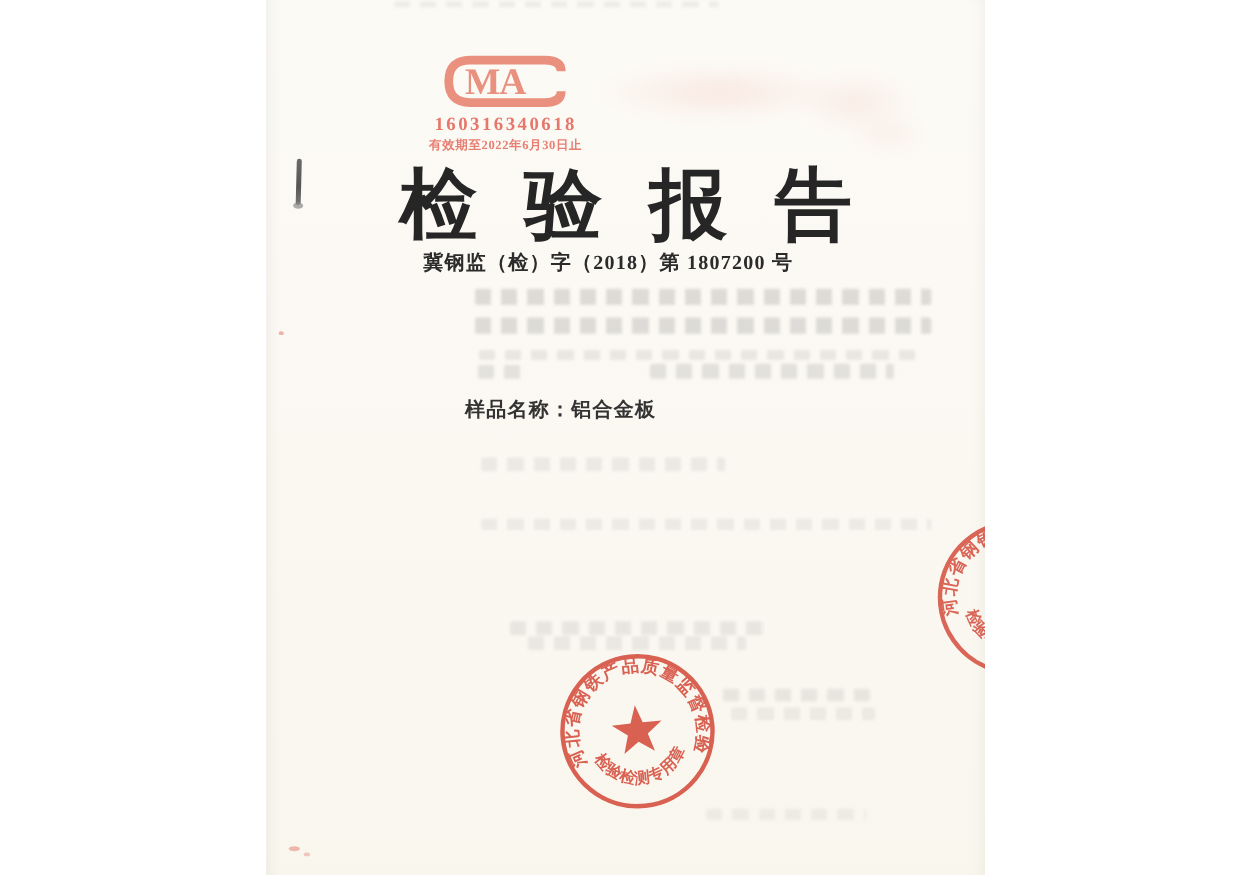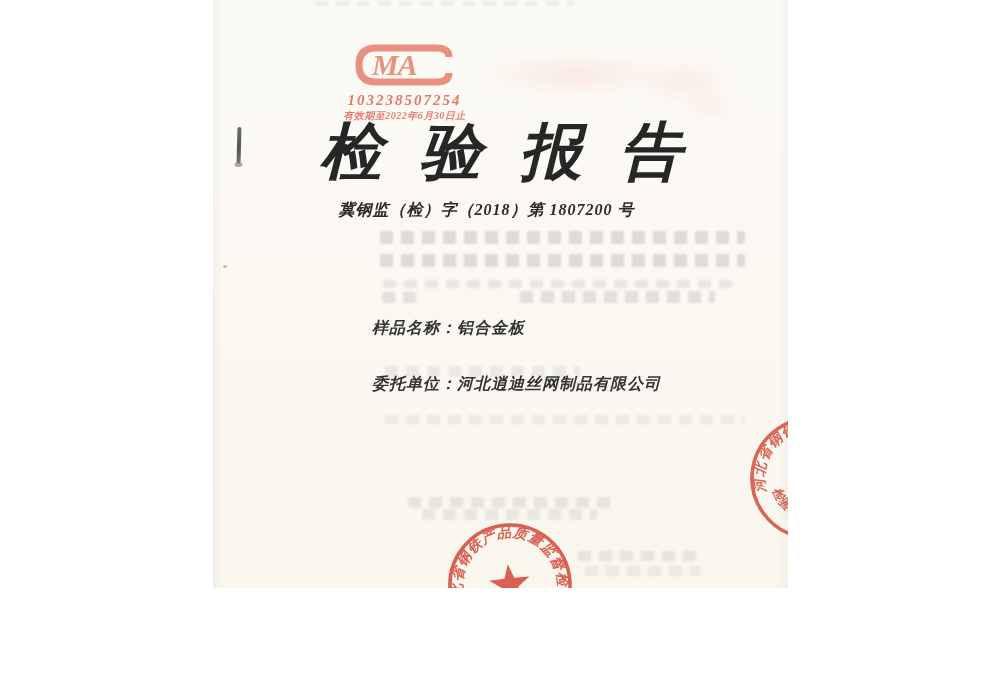--- a/index.html
+++ b/index.html
@@ -3,40 +3,39 @@
 <meta charset="utf-8">
 <style>
   html,body{margin:0;padding:0;}
   body{
     width:1000px;height:700px;position:relative;overflow:hidden;
     background:#ffffff;
     font-family:"Liberation Serif","DejaVu Serif",serif;
   }
   
   .page{
-    position:absolute;left:213px;top:0;width:575px;height:588px;
+    position:absolute;left:213px;top:0;width:575px;height:700px;
     background:linear-gradient(180deg,#fcfaf5 0%,#fbf8f2 55%,#f9f6ee 100%);
     box-shadow:inset 10px 0 14px -10px rgba(0,0,0,.07), inset -10px 0 14px -10px rgba(0,0,0,.06);
     overflow:hidden;
-    font-style:italic;
   }
   .abs{position:absolute;}
   
   .cma-group{left:124px;top:40px;width:135px;text-align:center;z-index:3;}
   .cma-logo{display:block;margin:0 auto;opacity:.88;}
   .cma-number{
     margin-top:2px;font-size:15px;font-weight:bold;letter-spacing:2px;
     color:#e4695c;white-space:nowrap;opacity:.9;
   }
   .cma-validity{
     margin-top:0;font-size:10px;font-weight:bold;letter-spacing:.5px;
     color:#e4695c;white-space:nowrap;opacity:.85;text-align:center;
   }
   
-  .title-row{left:0;right:0;top:110px;text-align:center;z-index:3;}
+  .title-row{left:0;right:0;top:122px;text-align:center;z-index:3;}
   .title-text{
     font-size:62px;font-weight:600;color:#262626;letter-spacing:38px;
     margin-right:-38px;white-space:nowrap;
     font-family:"Liberation Serif","DejaVu Serif",serif;
   }
   .report-no-row{left:0;right:0;top:200px;text-align:center;z-index:3;transform:translateX(-14px);}
   .report-no{
     font-size:16px;font-weight:bold;color:#2b2b2b;letter-spacing:1px;white-space:nowrap;
   }
   
@@ -76,21 +75,21 @@
 </head>
 <body>
 
 <div class="page">
 
   <div class="abs cma-group">
     <svg class="cma-logo" width="110" height="50" viewBox="0 0 110 50">
       <path d="M 99,17 Q 99,8 86,8 L 26,8 Q 9,8 9,25 Q 9,42 26,42 L 86,42 Q 99,42 99,33" fill="none" stroke-width="7" stroke-linecap="butt" stroke="#e8826f"></path>
       <text x="22" y="35" font-size="30" font-weight="bold" letter-spacing="-1" font-family="Liberation Serif, DejaVu Serif, serif" fill="#e8826f">MA</text>
     </svg>
-    <div class="cma-number">103238507254</div>
+    <div class="cma-number">160316340618</div>
     <div class="cma-validity">有效期至2022年6月30日止</div>
   </div>
 
   <div class="abs smudge" style="left:262px;top:52px;width:200px;height:44px;opacity:.16;"></div>
   <div class="abs smudge" style="left:424px;top:58px;width:95px;height:48px;opacity:.13;"></div>
   <div class="abs smudge" style="left:468px;top:92px;width:60px;height:30px;opacity:.1;"></div>
 
   <div class="abs artifact-bar"></div>
 
   <div class="abs title-row">
@@ -110,23 +109,20 @@
   <div class="abs ghost" style="left:172px;top:366px;width:195px;height:11px;opacity:.26;"></div>
   <div class="abs ghost" style="left:172px;top:415px;width:360px;height:9px;opacity:.24;"></div>
   <div class="abs ghost" style="left:195px;top:497px;width:205px;height:11px;opacity:.3;"></div>
   <div class="abs ghost" style="left:209px;top:509px;width:175px;height:11px;opacity:.27;"></div>
   <div class="abs ghost" style="left:365px;top:551px;width:118px;height:10px;opacity:.3;"></div>
   <div class="abs ghost" style="left:372px;top:566px;width:115px;height:10px;opacity:.24;"></div>
   <div class="abs ghost" style="left:352px;top:647px;width:128px;height:9px;opacity:.2;"></div>
 
   <div class="abs field" style="top:318px;">
     <span>样品名称：</span><span>铝合金板</span>
-  </div>
-  <div class="abs field" style="top:374px;">
-    <span>委托单位：</span><span>河北逍迪丝网制品有限公司</span>
   </div>
 
   <svg class="abs seal-main" width="140" height="140" viewBox="0 0 140 140">
     <defs>
       <path id="seal1-ring" d="M 28,93.3 A 48,48 0 1 1 112,93.3" fill="none"></path>
       <path id="seal1-bot" d="M 34,89 A 40,40 0 0 0 106,89" fill="none"></path>
     </defs>
     <circle cx="70" cy="70" r="60" fill="none" stroke-width="3.6" stroke="#dc584a"></circle>
     <polygon points="70,49 74.9,63.2 90,63.5 78,72.6 82.3,87 70,78.4 57.7,87 62,72.6 50,63.5 65.1,63.2" fill="#dc584a"></polygon>
     <text font-size="14" font-weight="bold" letter-spacing="1" font-family="Liberation Serif, DejaVu Serif, serif" fill="#dc584a">

